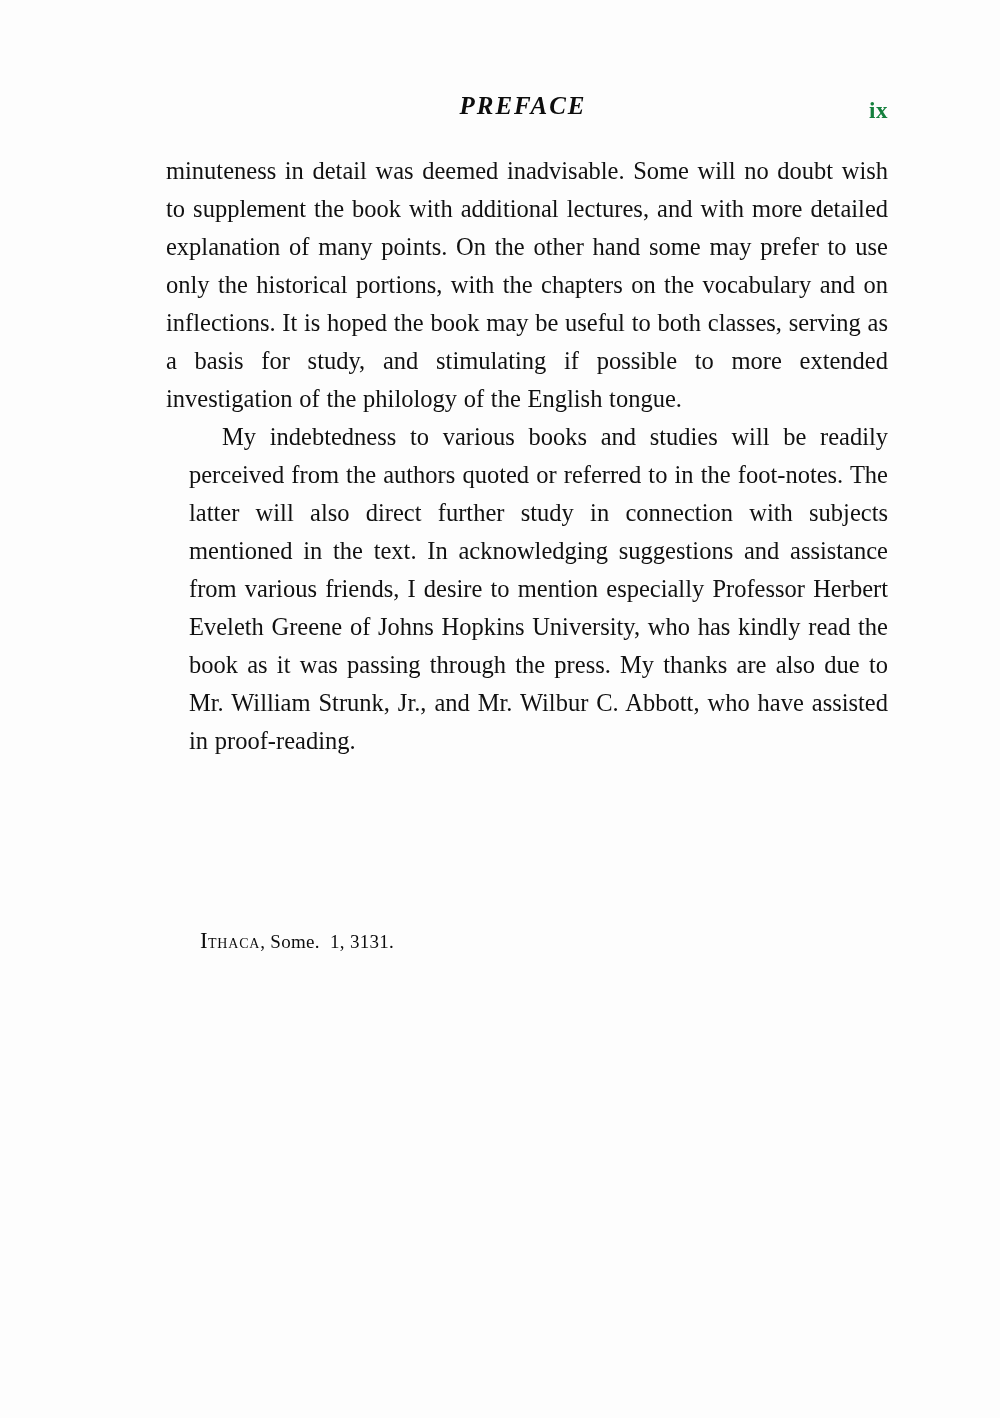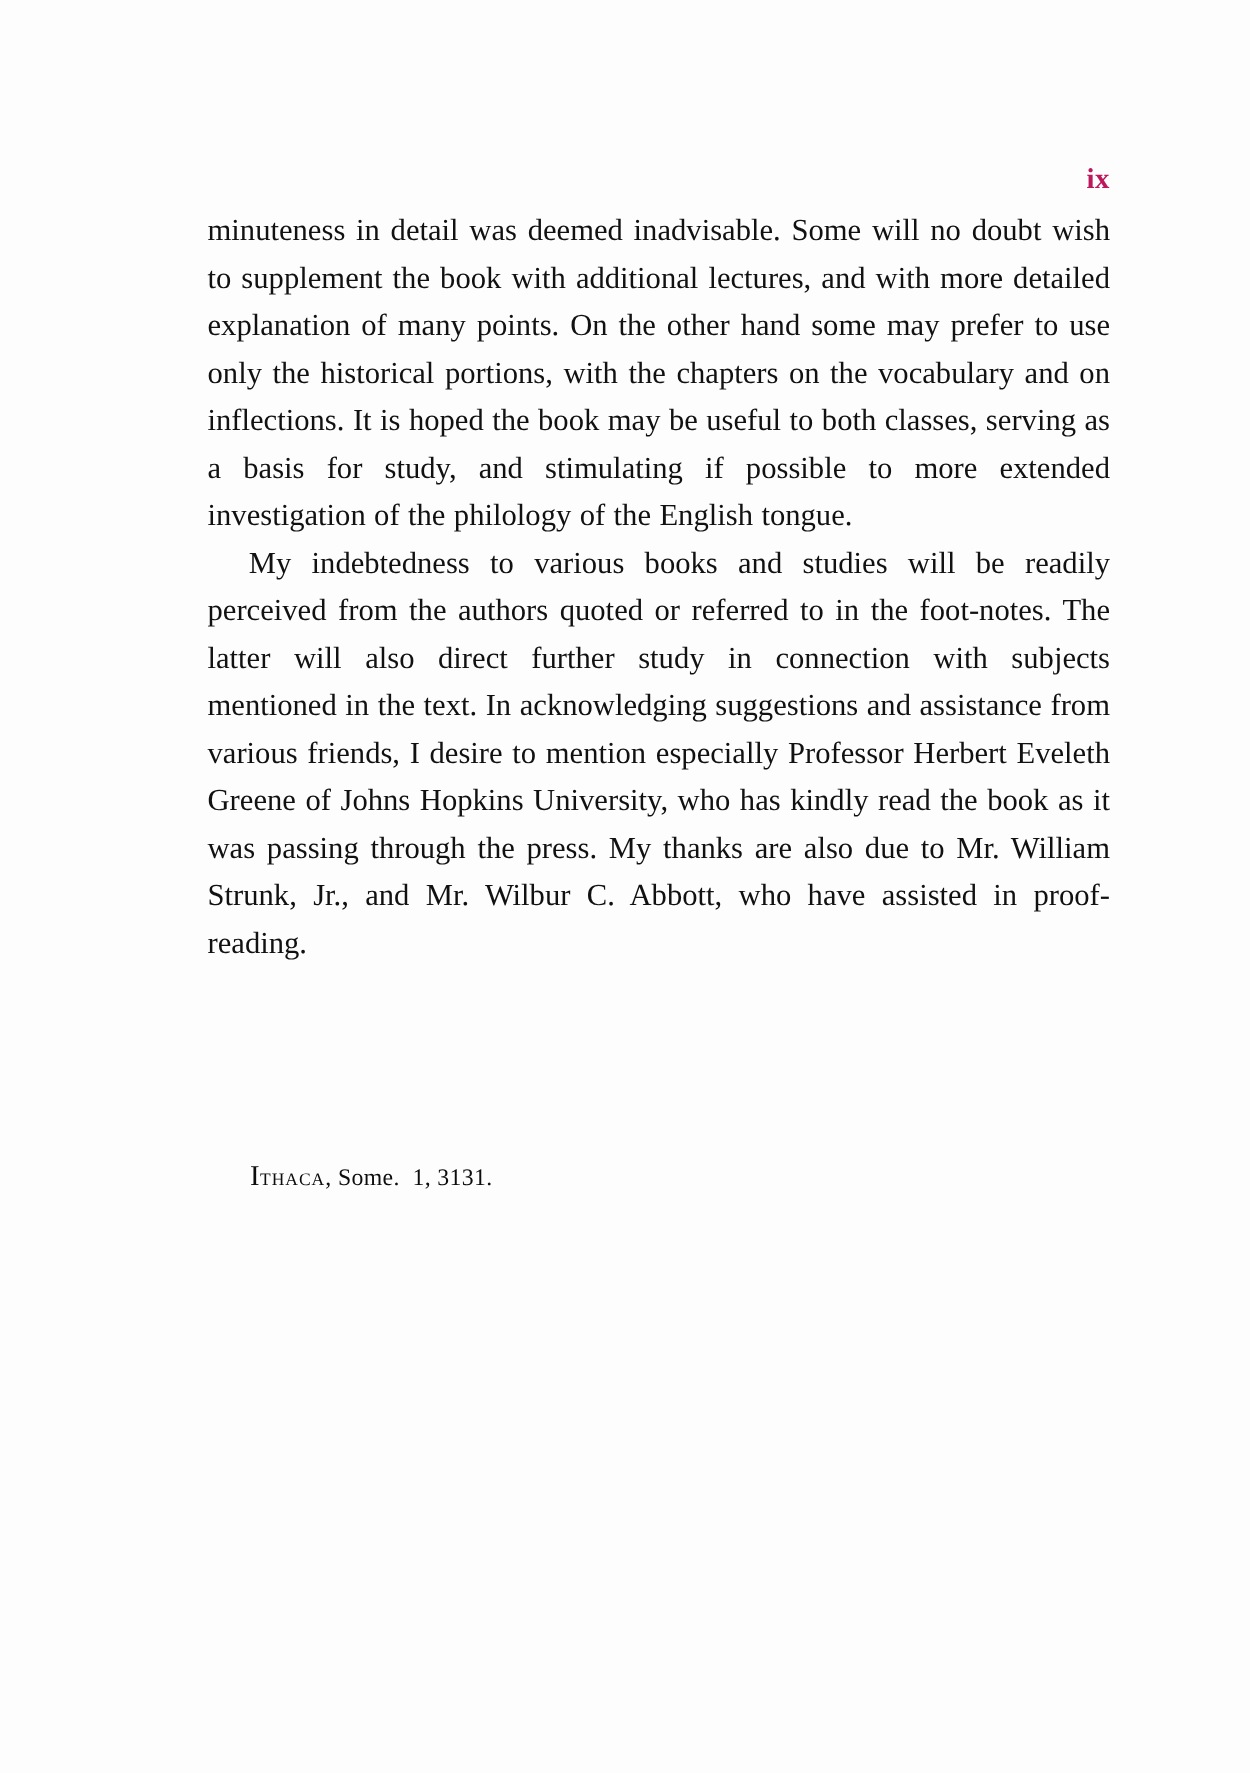--- a/index.html
+++ b/index.html
@@ -43,48 +43,48 @@
     transform: translateX(-5px);
   }
 
   .folio {
     position: absolute;
     right: 0;
     top: 6px;
     font-weight: 700;
     font-size: 23px;
     letter-spacing: 0.5px;
-    color: #be185d;
-    margin-top: 32px;
+    color: #15803d;
   }
 
   
   .textblock {
     position: absolute;
     left: 166px;
-    top: 166px;
+    top: 152px;
     width: 722px;
   }
 
   .para {
     margin: 0;
     font-size: 24.5px;
     line-height: 38px;
     text-align: justify;
     text-align-last: left;
     word-spacing: 0.6px;
     color: #111111;
   }
 
   .para.continued {
     text-indent: 0;
   }
 
   .para.indented {
     text-indent: 33px;
+    margin-left: 23px;
   }
 
   
   .signature {
     position: absolute;
     left: 166px;
     top: 897px;
     width: 722px;
     text-align: right;
     font-size: 25px;
@@ -115,20 +115,21 @@
   .dateline .osf {
     font-size: 19px;
   }
 </style>
 </head>
 <body>
 
 <div class="page">
 
   <div class="running-head">
+    <div class="running-head-title">PREFACE</div>
     <div class="folio">ix</div>
   </div>
 
   <div class="textblock">
     <p class="para continued">minuteness in detail was deemed inadvisable.  Some will no doubt wish to supplement the book with additional lectures, and with more detailed explanation of many points.  On the other hand some may prefer to use only the historical portions, with the chapters on the vocabulary and on inflections.  It is hoped the book may be useful to both classes, serving as a basis for study, and stimulating if possible to more extended investigation of the philology of the English tongue.</p>
     <p class="para indented">My indebtedness to various books and studies will be readily perceived from the authors quoted or referred to in the foot-notes.  The latter will also direct further study in connection with subjects mentioned in the text.  In acknowledging suggestions and assistance from various friends, I desire to mention especially Professor Herbert Eveleth Greene of Johns Hopkins University, who has kindly read the book as it was passing through the press. My thanks are also due to Mr. William Strunk, Jr., and Mr. Wilbur C. Abbott, who have assisted in proof-reading.</p>
   </div>
 
 
   <div class="dateline">

